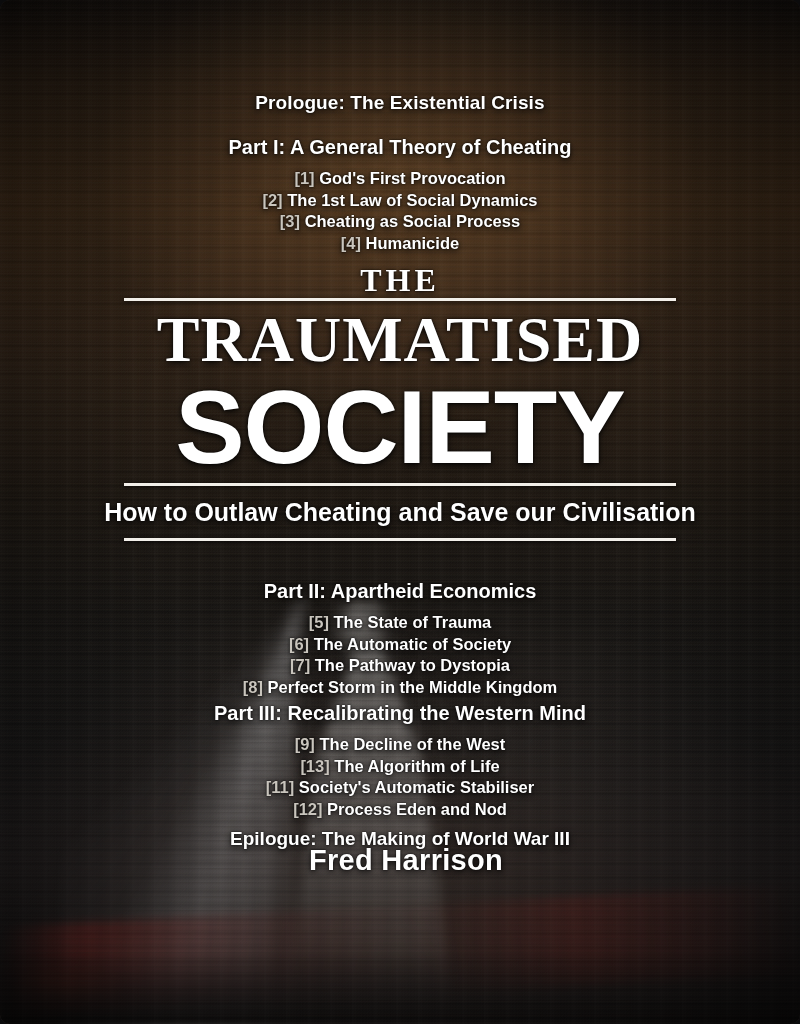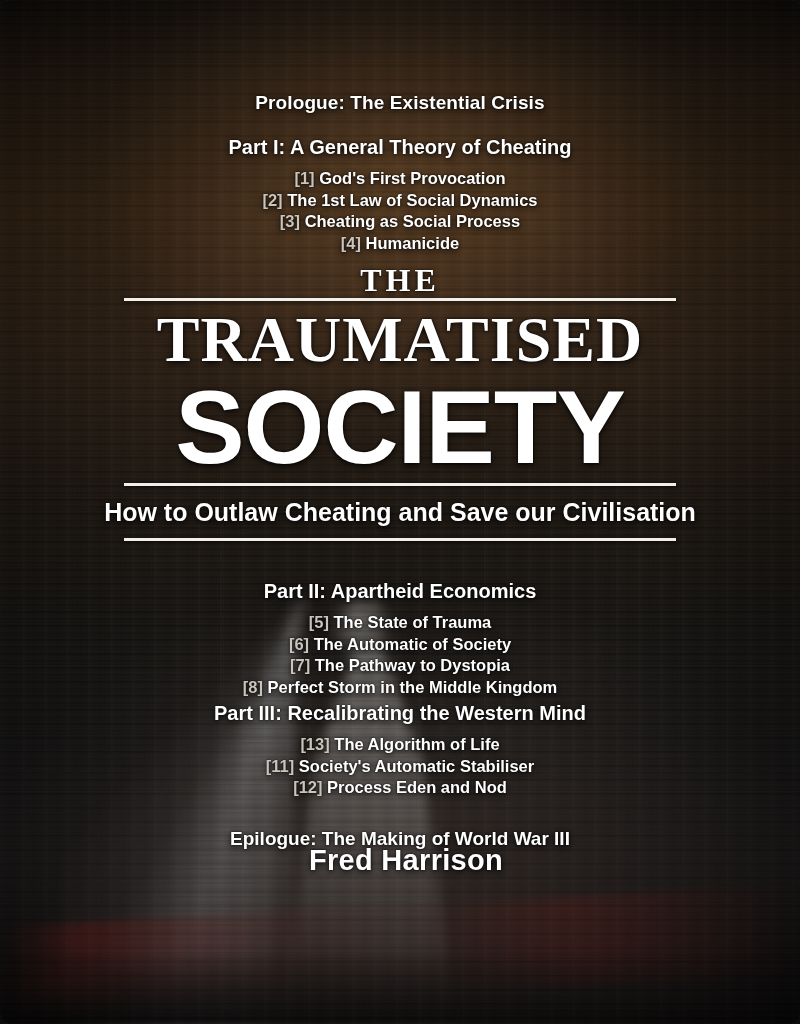--- a/index.html
+++ b/index.html
@@ -320,20 +320,24 @@
       </div>
       <div class="chapter">
         <span class="num">[8]</span>
         <span>Perfect Storm in the Middle Kingdom</span>
       </div>
     </div>
 
     <div class="part-block" id="part3">
       <div class="part-title">Part III: Recalibrating the Western Mind</div>
       <div class="chapter">
+        <span class="num">[9]</span>
+        <span>The Decline of the West</span>
+      </div>
+      <div class="chapter">
         <span class="num">[13]</span>
         <span>The Algorithm of Life</span>
       </div>
       <div class="chapter">
         <span class="num">[11]</span>
         <span>Society's Automatic Stabiliser</span>
       </div>
       <div class="chapter">
         <span class="num">[12]</span>
         <span>Process Eden and Nod</span>

